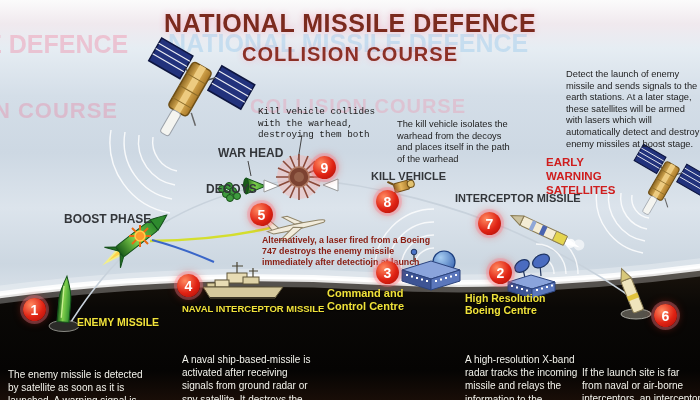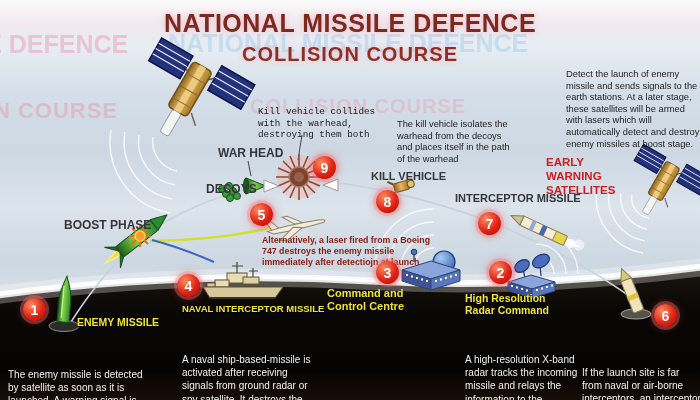--- a/index.html
+++ b/index.html
@@ -236,41 +236,41 @@
           <rect x="13" y="30" width="2" height="2"></rect>
           <rect x="18" y="31.5" width="2" height="2"></rect>
       <rect x="28" y="31" width="2" height="2"></rect>
           <rect x="33" y="29.5" width="2" height="2"></rect>
           <rect x="38" y="28" width="2" height="2"></rect>
           <rect x="43" y="26.5" width="2" height="2"></rect>
         </g>
     </g>
   </svg>
 
-  <div class="lbl txt" style="left:64px;top:218px;">BOOST PHASE</div>
+  <div class="lbl txt" style="left:64px;top:212px;">BOOST PHASE</div>
   <div class="lbl txt" style="left:184px;top:182px;padding-left:22px;">DECOYS</div>
   <div class="lbl txt" style="left:218px;top:146px;">WAR HEAD</div>
   <div class="lbl txt" style="left:371px;top:170px;font-size:11px;">KILL VEHICLE</div>
   <div class="lbl txt" style="left:546px;top:156px;width:92px;white-space:normal;color:#cf1d1d;font-size:11.5px;line-height:1.2;">EARLY WARNING SATELLITES</div>
   <div class="lbl txt" style="left:455px;top:192px;font-size:11px;">INTERCEPTOR MISSILE</div>
 
   <div class="ann txt" style="left:258px;top:106px;width:130px;font-family:Liberation Mono, monospace;">Kill vehicle collides with the warhead, destroying them both</div>
   <div class="ann txt" style="left:397px;top:119px;width:120px;">The kill vehicle isolates the warhead from the decoys and places itself in the path of the warhead</div>
   <div class="ann txt" style="left:566px;top:69px;width:136px;">Detect the launch of enemy missile and sends signals to the earth stations. At a later stage, these satellites will be armed with lasers which will automatically detect and destroy enemy missiles at boost stage.</div>
   <div class="ann txt" style="left:262px;top:235px;width:170px;color:#8a2015;font-weight:bold;font-size:8.8px;">Alternatively, a laser fired from a Boeing 747 destroys the enemy missile immediately after detectiojn at launch</div>
 
   <div class="yh txt" style="left:77px;top:304px;font-size:10.5px;margin-top:12px;">ENEMY MISSILE</div>
   <div class="wb txt" style="left:8px;top:332px;width:145px;">The enemy missile is detected by satellite as soon as it is launched. A warning signal is sent to earth-based Command and Control Centre.</div>
 
   <div class="yh txt" style="left:182px;top:303px;font-size:9.5px;white-space:nowrap;">NAVAL INTERCEPTOR MISSILE</div>
   <div class="wb txt" style="left:182px;top:317px;width:130px;">A naval ship-based-missile is activated after receiving signals from ground radar or spy satellite. It destroys the enemy missile at boost stage</div>
 
   <div class="yh txt" style="left:327px;top:287px;width:85px;font-size:11px;line-height:1.15;">Command and Control Centre</div>
 
-  <div class="yh txt" style="left:465px;top:292px;width:85px;font-size:10.5px;line-height:1.15;">High Resolution Radar Command</div>
+  <div class="yh txt" style="left:465px;top:292px;width:85px;font-size:10.5px;line-height:1.15;">High Resolution Boeing Centre</div>
   <div class="wb txt" style="left:465px;top:317px;width:115px;">A high-resolution X-band radar tracks the incoming missile and relays the information to the Command and Control Centre</div>
 
   <div class="wb txt" style="left:582px;top:330px;width:120px;">If the launch site is far from naval or air-borne interceptors, an interceptor missile is launched from a land base.</div>
 
   <div class="marker" style="left:23px;top:298px;">1</div>
   <div class="marker" style="left:489px;top:261px;">2</div>
   <div class="marker" style="left:376px;top:261px;">3</div>
   <div class="marker" style="left:177px;top:274px;">4</div>
   <div class="marker" style="left:250px;top:203px;">5</div>
   <div class="marker" style="left:654px;top:304px;">6</div>

